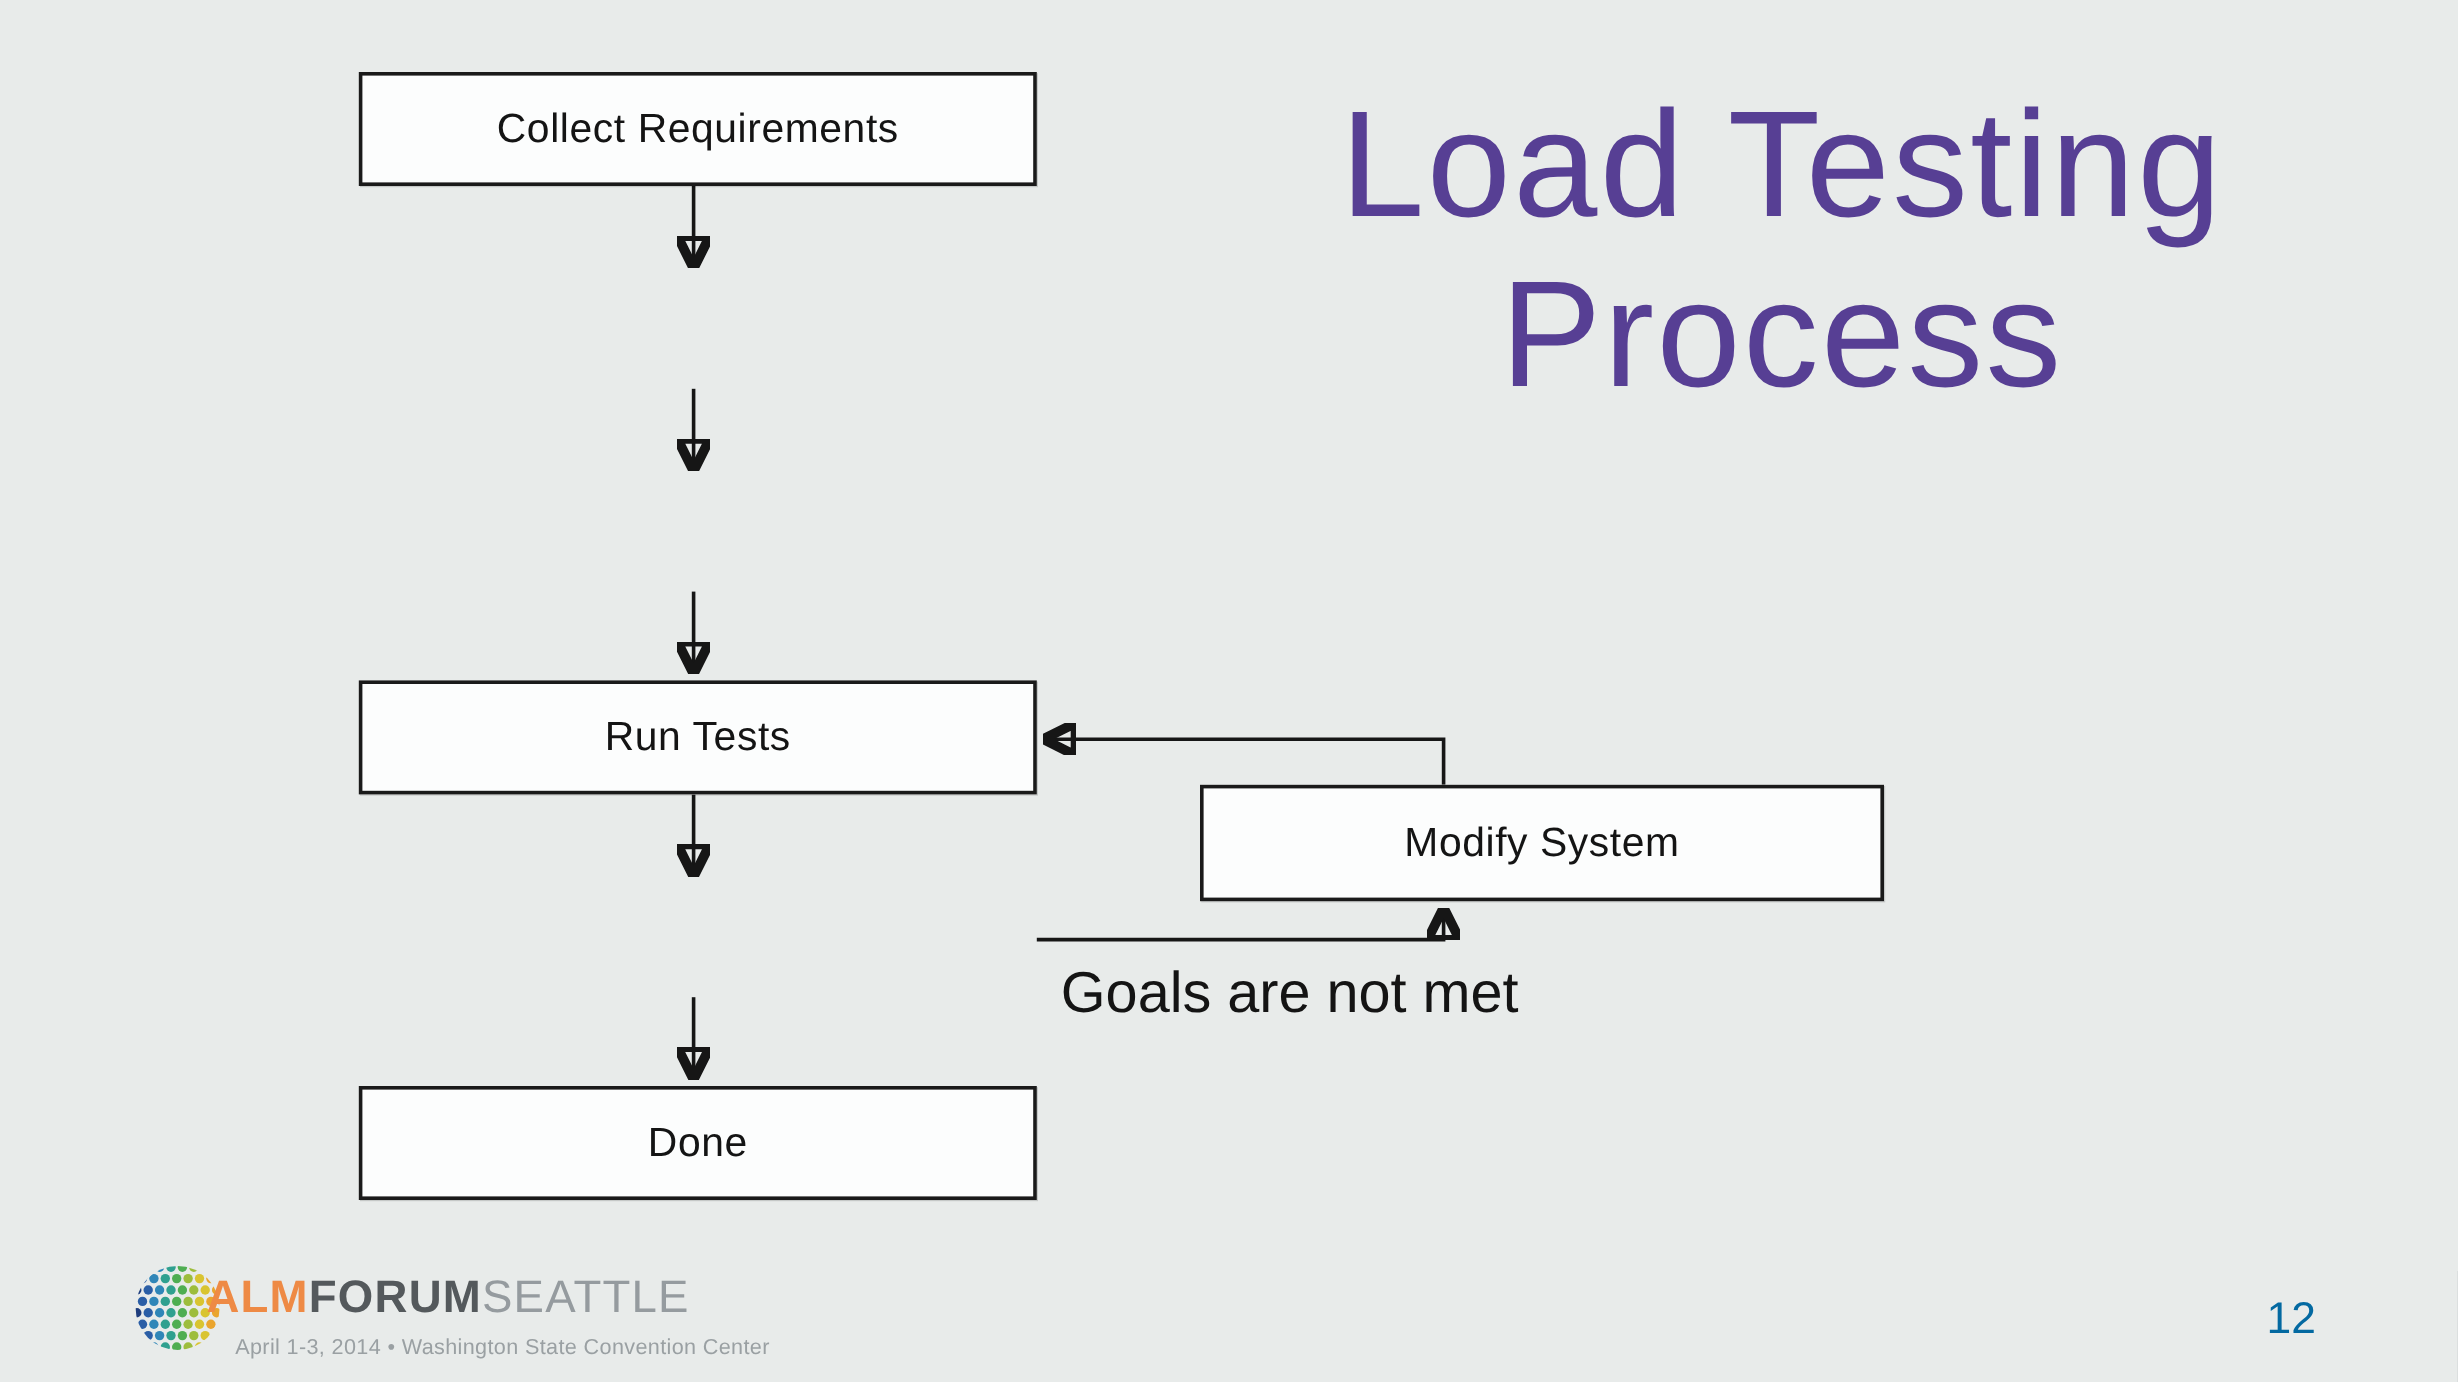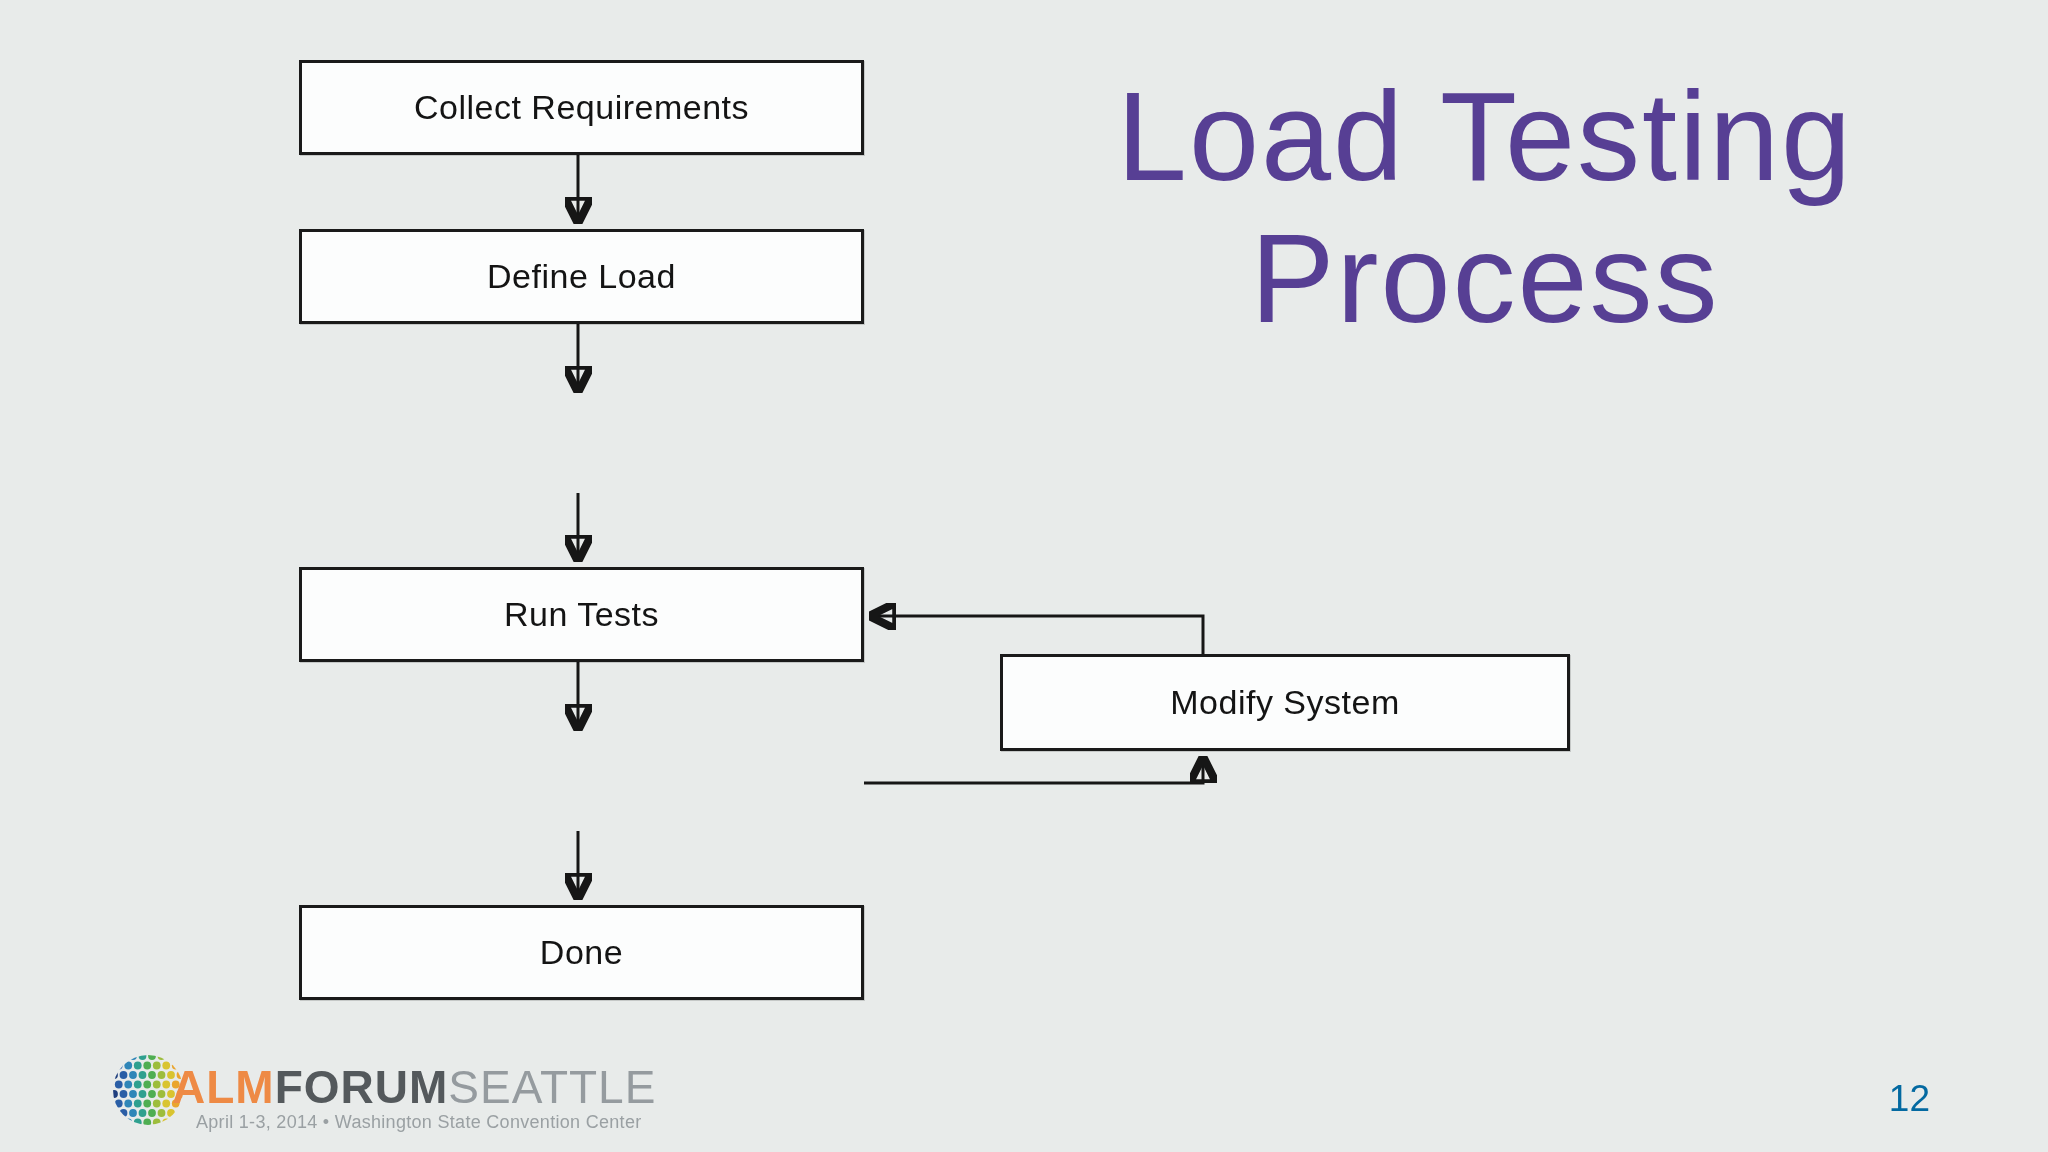--- a/index.html
+++ b/index.html
@@ -51,21 +51,21 @@
     line-height: 1.13;
     letter-spacing: 2px;
     color: #573f94;
   }
   .title-block div { white-space: nowrap; }
   
   .footer-logo { position: absolute; left: 110px; top: 1050px; }
   .logo-icon { position: absolute; left: 0; top: 2px; }
   .wordmark {
     position: absolute; left: 62px; top: 10px;
-    font-size: 46px; letter-spacing: 1px; white-space: nowrap;
+    font-size: 38px; letter-spacing: 1px; white-space: nowrap;
   }
   .wm-alm     { color: #ee8a45; font-weight: 700; }
   .wm-forum   { color: #54595c; font-weight: 700; }
   .wm-seattle { color: #959b9f; font-weight: 400; }
   .logo-subtext {
     position: absolute; left: 86px; top: 62px;
     font-size: 18px; color: #9aa0a3; letter-spacing: 0.3px; white-space: nowrap;
   }
   
   .page-number {
@@ -89,33 +89,31 @@
     <line x1="578" y1="493" x2="578" y2="559" marker-end="url(#arr)"></line>
     <line x1="578" y1="662" x2="578" y2="728" marker-end="url(#arr)"></line>
     <line x1="578" y1="831" x2="578" y2="897" marker-end="url(#arr)"></line>
     <path d="M 864 783 H 1203 V 759" marker-end="url(#arr)"></path>
     <path d="M 1203 654 V 616 H 872" marker-end="url(#arr)"></path>
   </svg>
 
   <div class="fbox left-col" style="top:60px">
     <span>Collect Requirements</span>
   </div>
-  <div class="fbox left-col" style="top:229px">
-    <span>Define Load</span>
-  </div>
   <div class="fbox left-col" style="top:567px">
     <span>Run Tests</span>
   </div>
   <div class="fbox left-col" style="top:905px">
     <span>Done</span>
   </div>
   <div class="fbox" style="left:1000px; top:654px; width:570px; height:97px">
     <span>Modify System</span>
   </div>
 
+  <div class="edge-label" style="left:884px; top:800px">Goals are not met</div>
 
   <div class="title-block">
     <div>Load Testing</div>
     <div>Process</div>
   </div>
 
   <div class="footer-logo">
     <svg id="logo-dots" class="logo-icon" width="76" height="76" viewBox="0 0 76 76" xmlns="http://www.w3.org/2000/svg">
       <defs>
         <clipPath id="logo-clip">

